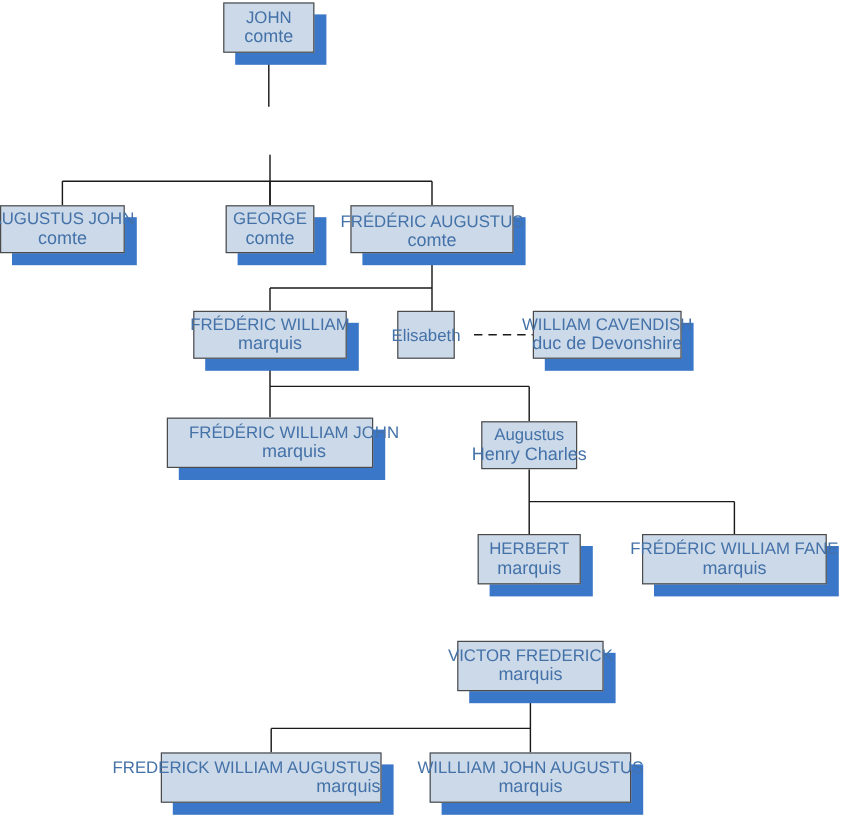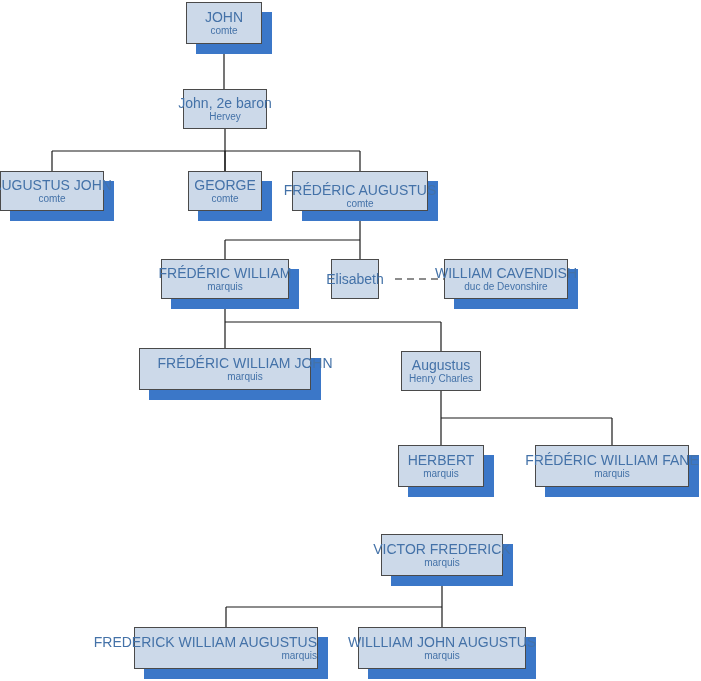--- a/index.html
+++ b/index.html
@@ -38,21 +38,21 @@
     z-index: 3;
     white-space: nowrap;
   }
   .node .ln {
     display: block;
   }
   .node .ln1 {
     font-size: 14px;
   }
   .node .ln2 {
-    font-size: 10px;
+    font-size: 15px;
   }
   .shadow {
     position: absolute;
     background: #3b77c8;
     z-index: 1;
   }
 </style>
 </head>
 <body>
 
@@ -75,24 +75,20 @@
       <polyline points="441,418 612,418" fill="none" stroke="#1a1a1a" stroke-width="1.2"></polyline>
       <polyline points="612,418 612,445" fill="none" stroke="#1a1a1a" stroke-width="1.2"></polyline>
       <polyline points="442,576 442,627" fill="none" stroke="#1a1a1a" stroke-width="1.2"></polyline>
       <polyline points="226,607 442,607" fill="none" stroke="#1a1a1a" stroke-width="1.2"></polyline>
       <polyline points="226,607 226,627" fill="none" stroke="#1a1a1a" stroke-width="1.2"></polyline>
     </svg>
 <div class="shadow" style="left: 196px; top: 12px; width: 76px; height: 42px;"></div>
     <div class="node" style="left: 186px; top: 2px; width: 76px; height: 42px;">
       <span class="ln ln1">JOHN</span>
       <span class="ln ln2">comte</span>
-    </div>
-    <div class="node" style="left: 183px; top: 89px; width: 84px; height: 40px;">
-      <span class="ln ln1">John, 2e baron</span>
-      <span class="ln ln2">Hervey</span>
     </div>
     <div class="shadow" style="left: 10px; top: 181px; width: 104px; height: 40px;"></div>
     <div class="node" style="left: 0px; top: 171px; width: 104px; height: 40px;">
       <span class="ln ln1">AUGUSTUS JOHN</span>
       <span class="ln ln2">comte</span>
     </div>
     <div class="shadow" style="left: 198px; top: 181px; width: 74px; height: 40px;"></div>
     <div class="node" style="left: 188px; top: 171px; width: 74px; height: 40px;">
       <span class="ln ln1">GEORGE</span>
       <span class="ln ln2">comte</span>

